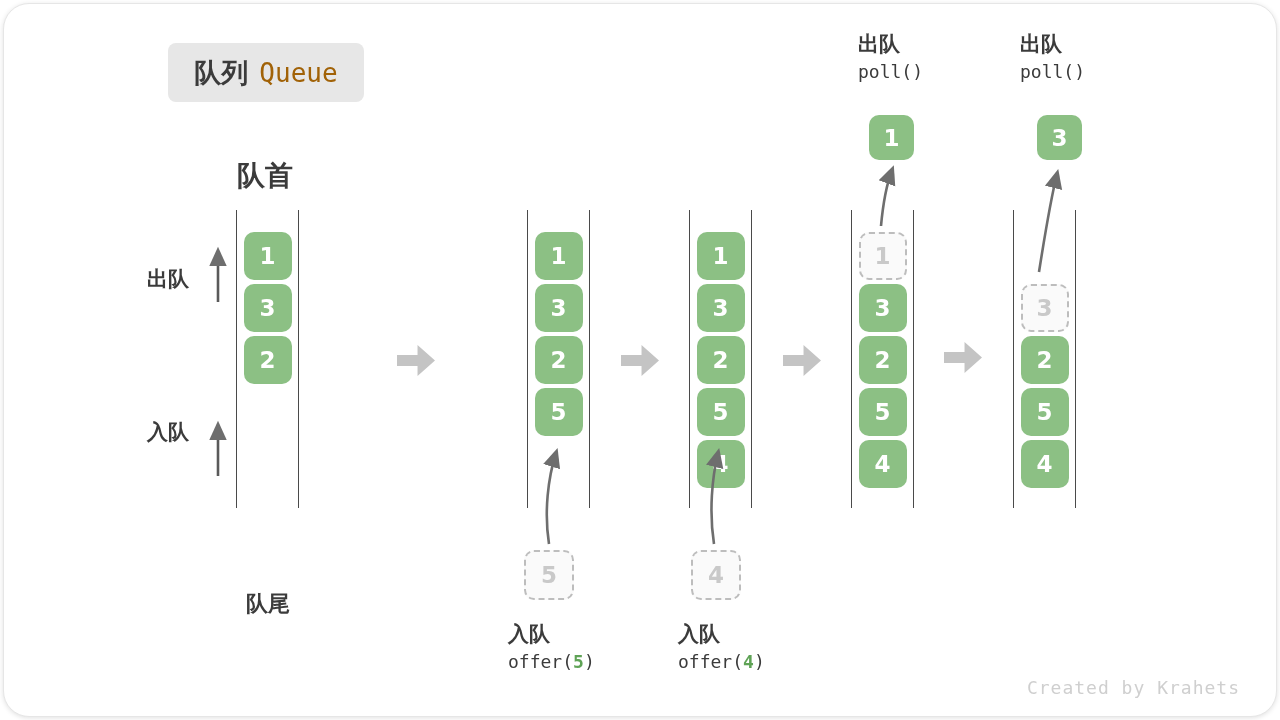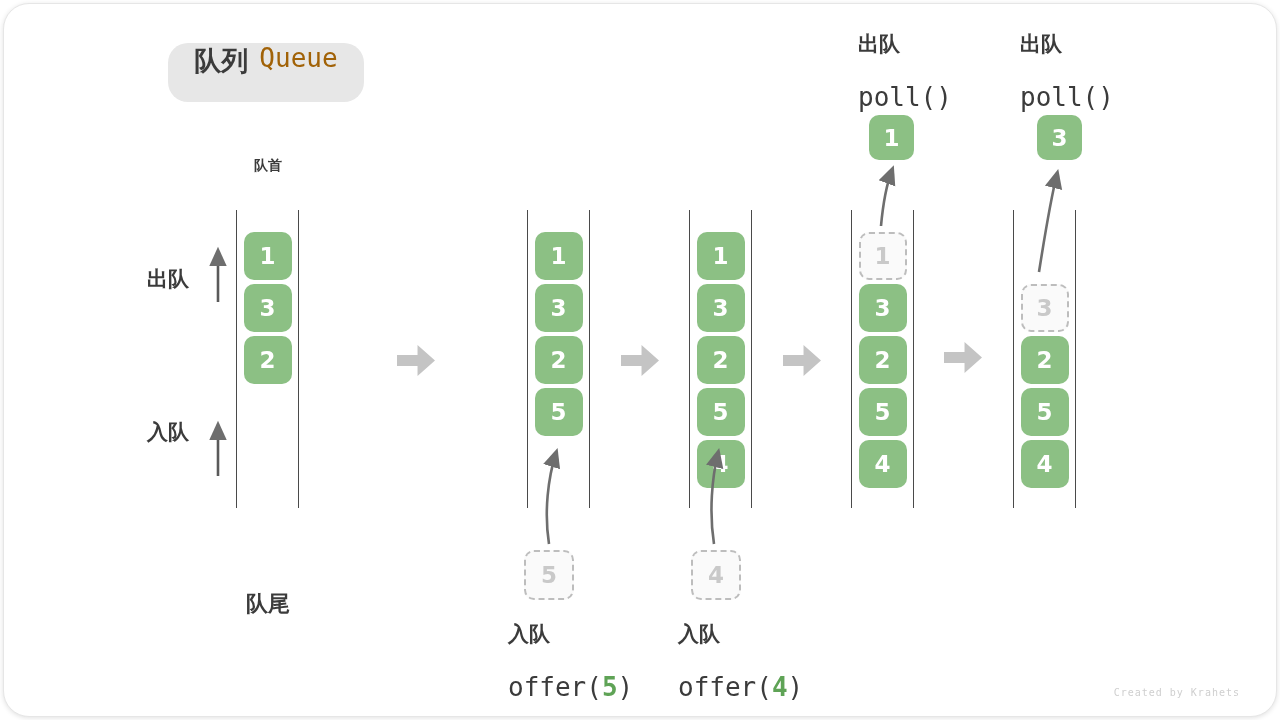--- a/index.html
+++ b/index.html
@@ -5,29 +5,29 @@
   * { margin:0; padding:0; box-sizing:border-box; }
   html,body { width:1280px; height:720px; background:#fff; overflow:hidden;
               font-family:"DejaVu Sans","Liberation Sans",sans-serif; }
   .canvas { position:relative; width:1280px; height:720px; }
   .card { position:absolute; left:3px; top:3px; width:1274px; height:714px;
           background:#fff; border:1px solid #e6e6e6; border-radius:26px;
           box-shadow:0 1px 5px rgba(0,0,0,.12); }
 
   
   .title-chip { position:absolute; left:168px; top:43px; width:196px; height:59px;
-                background:#E7E7E7; border-radius:20px; display:flex; align-items:flex-start;
+                background:#E7E7E7; border-radius:8px; display:flex; align-items:center;
                 justify-content:center; gap:11px; }
   .title-zh { font-size:27px; font-weight:bold; color:#3B3B3B; }
   .title-en { font-family:"DejaVu Sans Mono","Liberation Mono",monospace;
               font-size:26px; color:#a16207; }
 
   
   .lbl { position:absolute; color:#3B3B3B; font-weight:bold; font-size:21px; white-space:nowrap; }
-  .lbl-front { left:237px; width:62px; top:157px; text-align:center; font-size:14px; }
+  .lbl-front { left:237px; width:62px; top:157px; font-size:28px; }
   .lbl-rear  { left:237px; width:62px; top:541px; text-align:center; font-size:22px;margin-top:48px; }
   .lbl-dequeue-side { left:147px; top:265px; }
   .lbl-enqueue-side { left:147px; top:418px; }
 
   
   .channel { position:absolute; top:210px; height:298px; width:63px;
              border-left:1.6px solid #4A4A4A; border-right:1.6px solid #4A4A4A; }
   .ch1 { left:236px; } .ch2 { left:527px; } .ch3 { left:689px; }
   .ch4 { left:851px; } .ch5 { left:1013px; }
 
@@ -49,38 +49,38 @@
   
   .stage-box { position:absolute; width:50px; height:50px; border-radius:10px;
                background:#FAFAFA; border:2px dashed #BDBDBD; color:#C9C9C9;
                display:flex; align-items:center; justify-content:center;
                font-size:23px; font-weight:bold; }
   .stg1 { left:524px; top:550px; } .stg2 { left:691px; top:550px; }
 
   
   .op { position:absolute; }
   .op .zh { font-size:21px; font-weight:bold; color:#3B3B3B; }
-  .op .code { margin-top:24px; font-family:"DejaVu Sans Mono","Liberation Mono",monospace;
-              font-size:26px; color:#3B3B3B; }
+  .op .code { margin-top:3px; font-family:"DejaVu Sans Mono","Liberation Mono",monospace;
+              font-size:18px; color:#3B3B3B; }
   .op .code .arg { color:#5FA356; font-weight:bold; }
   .op-poll-1 { left:858px; top:30px; } .op-poll-2 { left:1020px; top:30px; }
   .op-offer-1 { left:508px; top:620px; } .op-offer-2 { left:678px; top:620px; }
 
   
   .block-arrow { position:absolute; width:38px; height:31px; background:#C4C4C4;
                  clip-path:polygon(0% 32%, 54% 32%, 54% 0%, 100% 50%, 54% 100%, 54% 68%, 0% 68%); }
   .ba1{left:397px;top:345px;} .ba2{left:621px;top:345px;}
   .ba3{left:783px;top:345px;} .ba4{left:944px;top:342px;}
 
   
   .overlay { position:absolute; left:0; top:0; width:1280px; height:720px; pointer-events:none; }
 
   .watermark { position:absolute; right:40px; bottom:22px;
                font-family:"DejaVu Sans Mono","Liberation Mono",monospace;
-               font-size:10px; color:#CFCFCF; letter-spacing:1px; }
+               font-size:18px; color:#CFCFCF; letter-spacing:1px; }
 </style>
 </head>
 <body>
 
 <div class="canvas">
   <div class="card"></div>
 
   <div class="title-chip">
     <span class="title-zh">队列</span>
     <span class="title-en">Queue</span>

